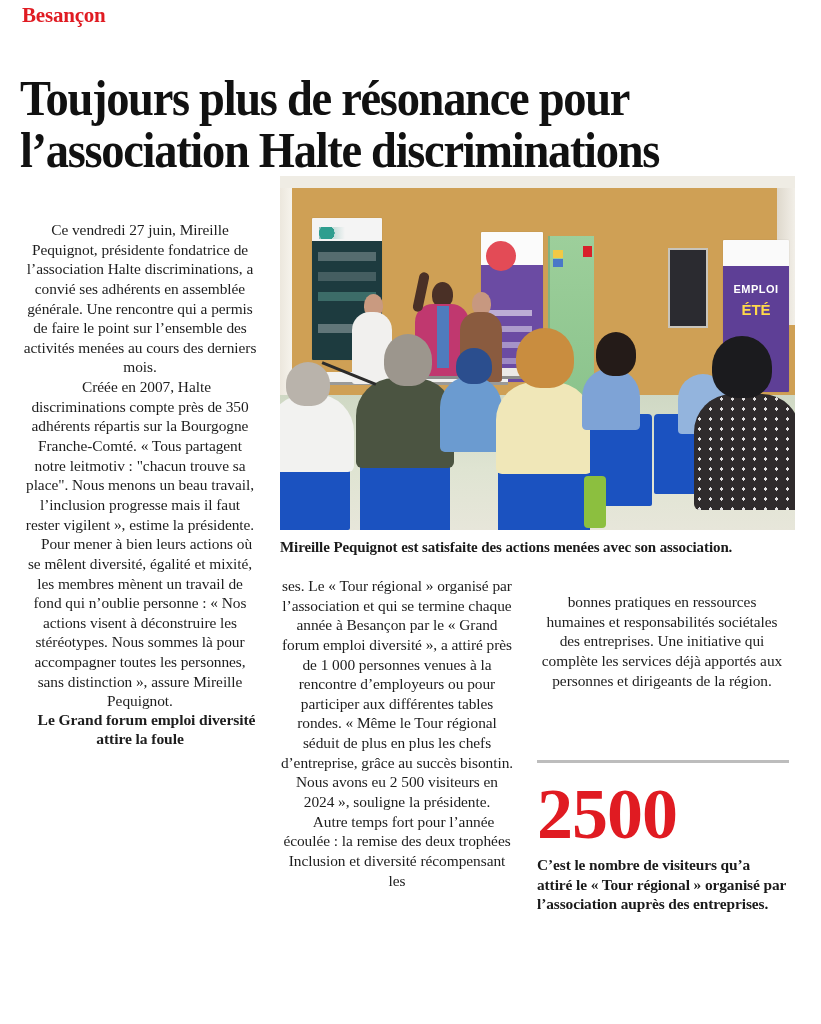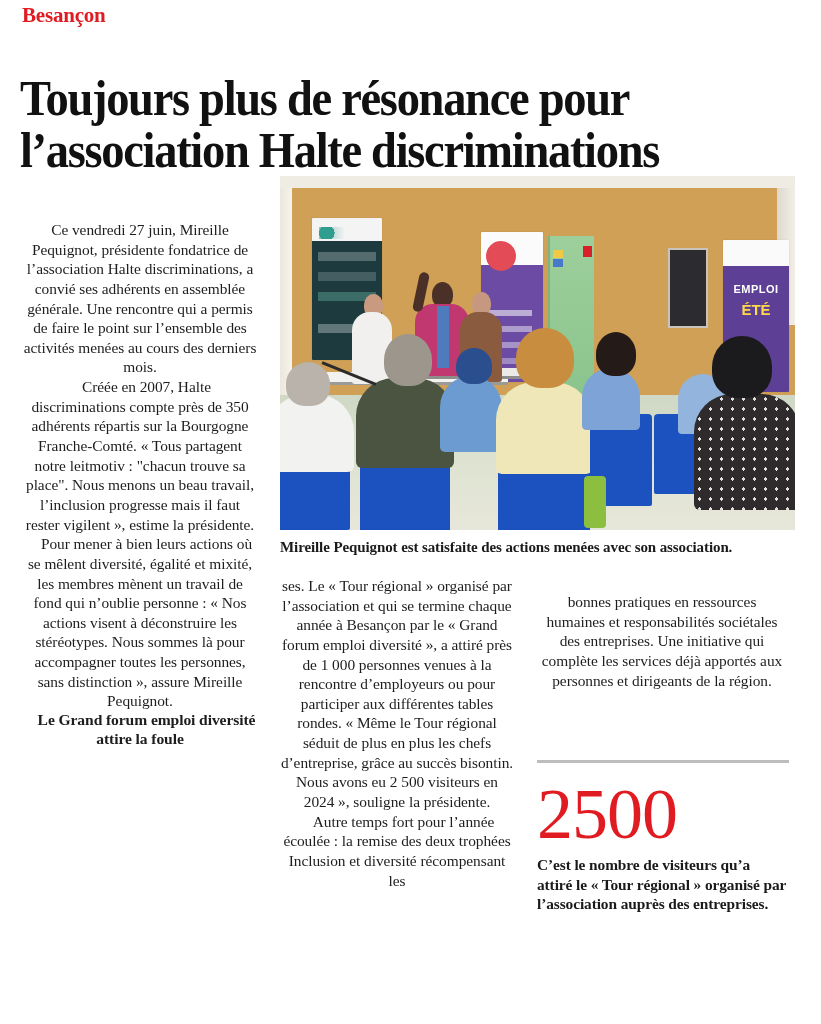--- a/index.html
+++ b/index.html
@@ -274,21 +274,21 @@
     width: 252px;
   }
   .callout-rule {
     width: 252px;
     height: 3px;
     background: #bdbdbd;
     margin-bottom: 6px;
   }
   .callout-number {
     font-family: "Liberation Serif", "DejaVu Serif", serif;
-    font-weight: normal;
+    font-weight: bold;
     font-size: 72px;
     line-height: .92;
     color: #e01b22;
     letter-spacing: -1px;
     margin-top: 18px;
   }
   .callout-text {
     margin-top: 8px;
     font-family: "Liberation Serif", "DejaVu Serif", serif;
     font-weight: bold;

